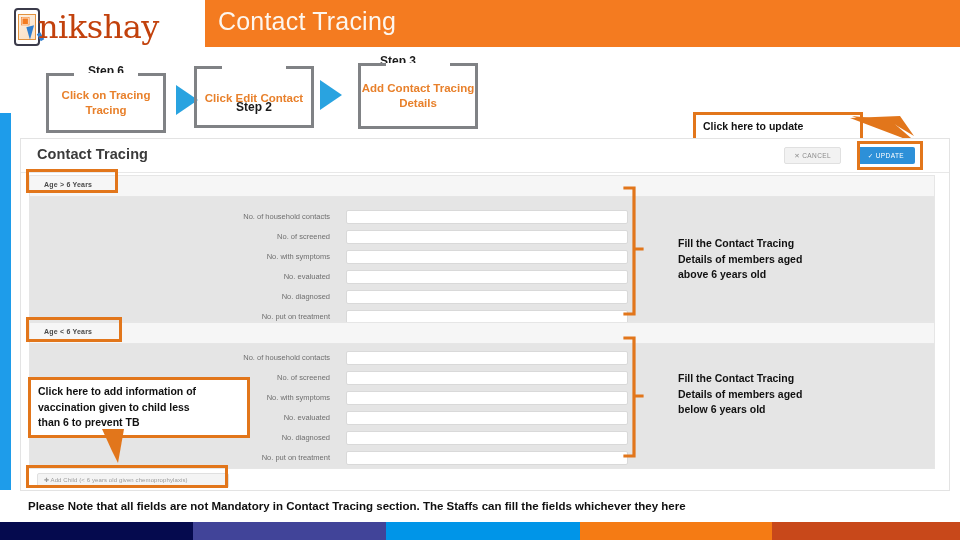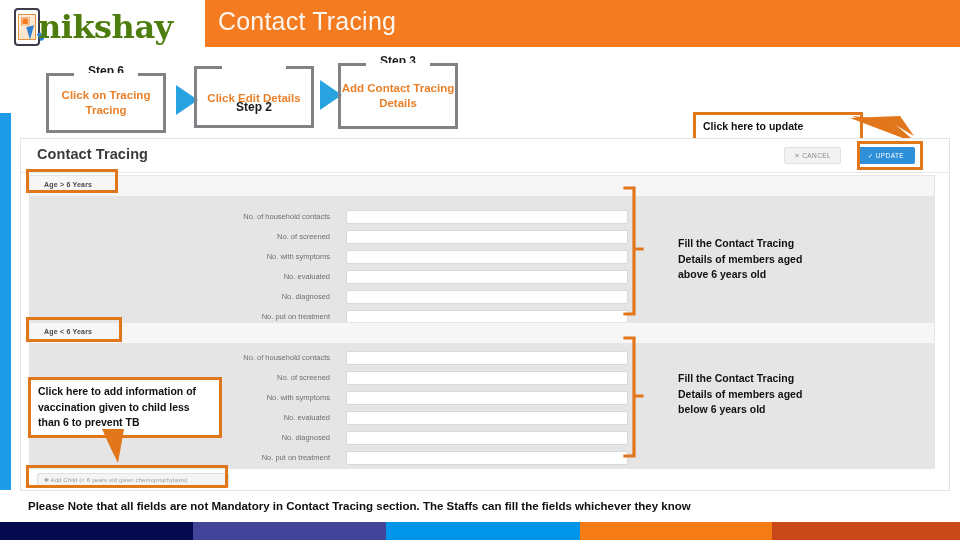--- a/index.html
+++ b/index.html
@@ -62,22 +62,22 @@
   }
   .logo-cursor:after {
     content: ""; position: absolute;
     left: 1px; top: 9px; width: 4px; height: 8px;
     background: #2f7fd0;
     transform: rotate(-14deg);
   }
   .logo-text {
     position: absolute; left: 24px; top: 2px;
     font-size: 32px;
-    font-weight: bold;
-    color: #4d7c0f;
+    font-weight: normal;
+    color: #c2410c;
     font-family: "DejaVu Serif", serif;
     letter-spacing: -.5px;
   }
 
   
   .step-box {
     position: absolute;
     border: 3px solid #808285;
     background: transparent;
   }
@@ -284,27 +284,27 @@
     <div class="notch" style="width:64px;"></div>
     <div class="step-label" style="top:12px;">Click on Tracing
 Tracing</div>
   </div>
 
   <div class="arrow-blue" style="left:176px; top:85px;"></div>
 
   <div class="step-caption" style="left:196px; top:56px; width:116px;margin-top:44px;">Step 2</div>
   <div class="step-box" style="left:194px; top:66px; width:120px; height:62px;">
     <div class="notch" style="width:64px;"></div>
-    <div class="step-label" style="top:22px;">Click Edit Details</div>
+    <div class="step-label" style="top:22px;">Click Edit Contact</div>
   </div>
 
   <div class="arrow-blue" style="left:320px; top:80px;"></div>
 
   <div class="step-caption" style="left:340px; top:54px; width:116px;">Step 3</div>
-  <div class="step-box" style="left:338px; top:63px; width:120px; height:66px;">
+  <div class="step-box" style="left:358px; top:63px; width:120px; height:66px;">
     <div class="notch" style="width:64px;"></div>
     <div class="step-label" style="top:15px;">Add Contact
 Tracing Details</div>
   </div>
 
   <div class="callout" style="left:693px; top:112px; width:170px;">
     <div class="callout-text">Click here to update
 Contact Tracing Details</div>
   </div>
   <svg style="position:absolute; left:850px; top:114px; width:72px; height:38px;">
@@ -412,30 +412,30 @@
     </svg>
   </div>
 
   <div class="side-note" style="left:678px; top:236px; width:230px;">Fill the Contact Tracing
 Details of members aged
 above 6 years old</div>
   <div class="side-note" style="left:678px; top:371px; width:230px;">Fill the Contact Tracing
 Details of members aged
 below 6 years old</div>
 
-  <div class="callout" style="left:28px; top:377px; width:194px;">
+  <div class="callout" style="left:28px; top:377px; width:222px;">
     <div class="callout-text">Click here to add information of
 vaccination given to child less
 than 6 to prevent TB</div>
   </div>
   <svg style="position:absolute; left:98px; top:429px; width:36px; height:40px;">
     <polygon points="4,0 26,0 20,34 14,22" fill="#E2761B"></polygon>
   </svg>
 
-  <div class="footer-note">Please Note that all fields are not Mandatory in Contact Tracing section. The Staffs can fill the fields whichever they know</div>
+  <div class="footer-note">Please Note that all fields are not Mandatory in Contact Tracing section. The Staffs can fill the fields whichever they here</div>
 
   <div class="footer-bar" style="left:0px;   width:193px; background:#050A4E;"></div>
   <div class="footer-bar" style="left:193px; width:193px; background:#414499;"></div>
   <div class="footer-bar" style="left:386px; width:194px; background:#0095E8;"></div>
   <div class="footer-bar" style="left:580px; width:192px; background:#F57B14;"></div>
   <div class="footer-bar" style="left:772px; width:188px; background:#C8481A;"></div>
 
 </div>
 
 </body></html>

